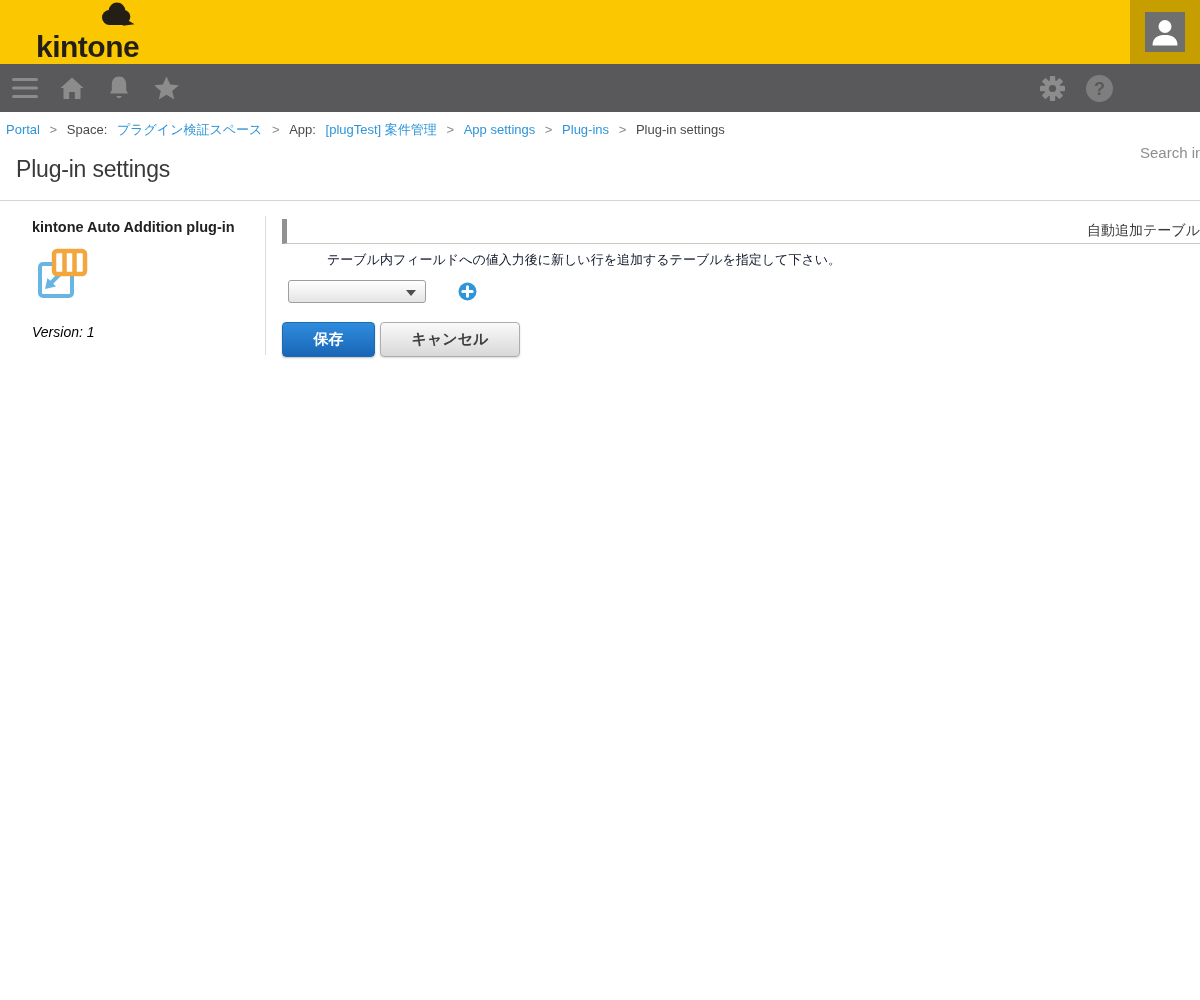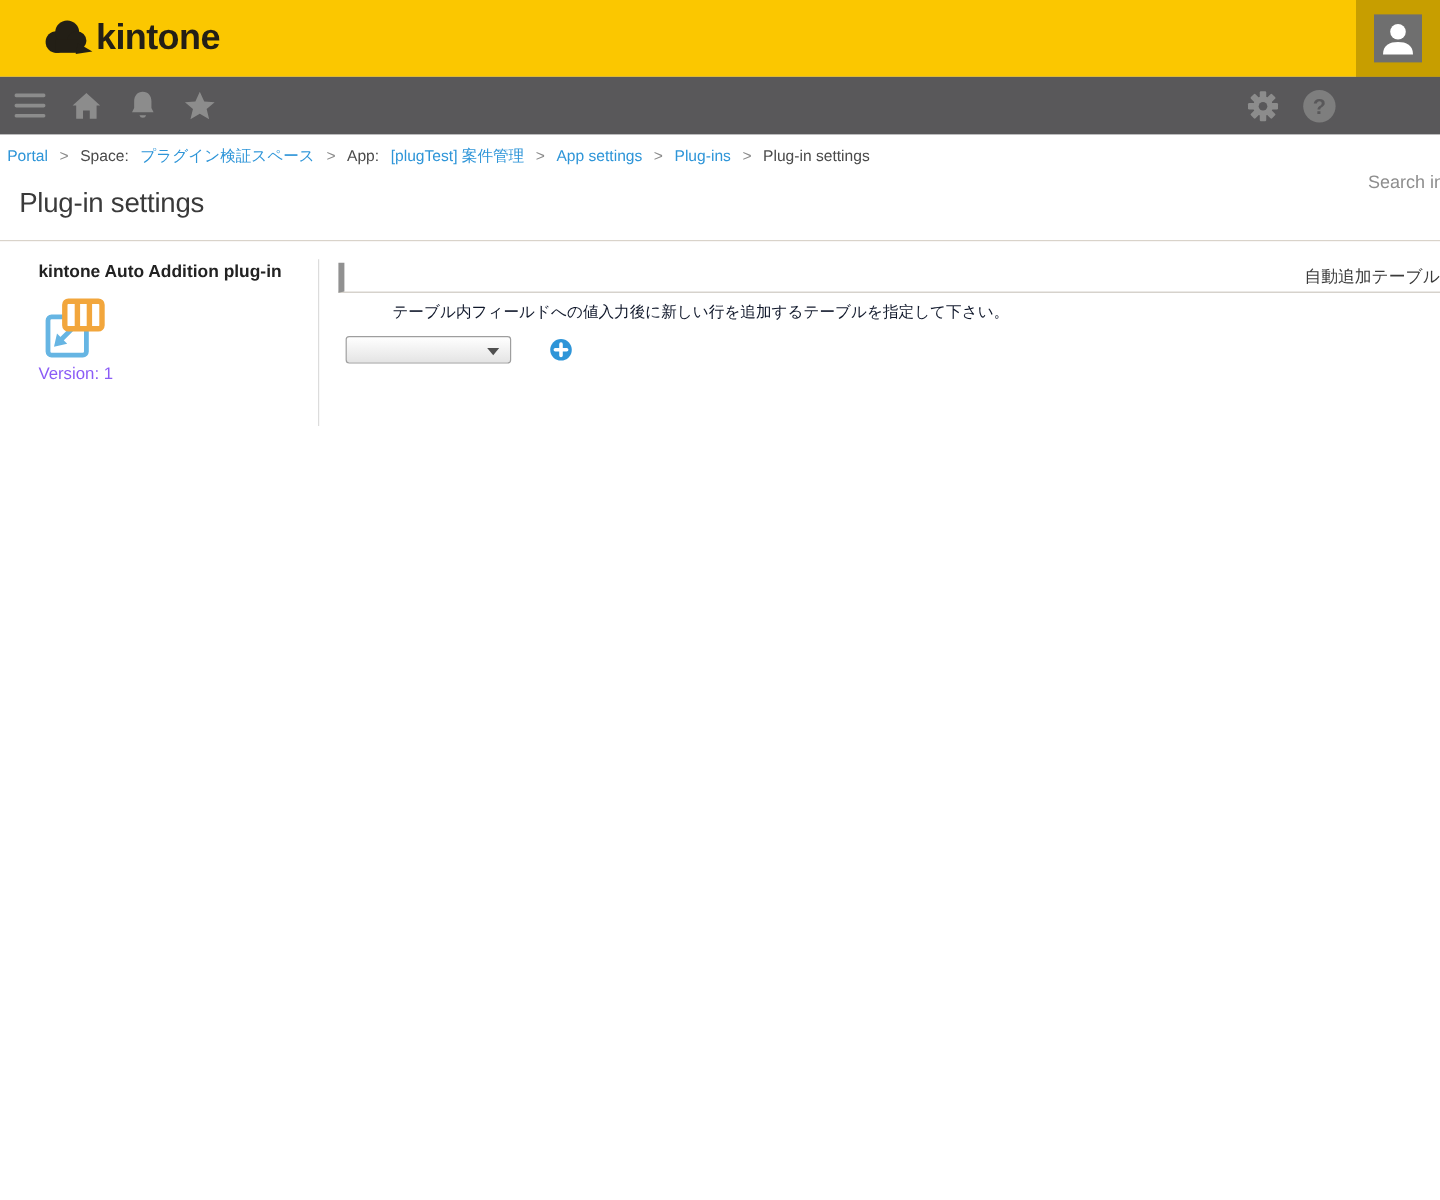--- a/index.html
+++ b/index.html
@@ -2,21 +2,21 @@
 <html><head>
 <meta charset="utf-8">
 <style>
   * { margin:0; padding:0; box-sizing:border-box; }
   html,body { background:#fff; }
   body { font-family:"Liberation Sans","DejaVu Sans",sans-serif; }
   .screen { position:relative; width:1200px; height:1000px; background:#fff; overflow:hidden; }
 
   
   .topbar { position:absolute; left:0; top:0; width:1200px; height:64px; background:#FBC700; }
-  .logo { position:absolute; left:34px; top:0; height:64px; display:flex; align-items:center; cursor:pointer; }
+  .logo { position:absolute; left:34px; top:0; height:64px; display:flex; align-items:flex-end; cursor:pointer;flex-direction:column; }
   .logo-text { font-size:30px; font-weight:bold; color:#231F16; letter-spacing:-0.5px; margin-left:2px; }
   .account-area { position:absolute; right:0; top:0; width:70px; height:64px; background:#C79E00; }
   .avatar-box { position:absolute; left:15px; top:12px; width:40px; height:40px; background:#6F6F6F; cursor:pointer; }
 
   
   .navbar { position:absolute; left:0; top:64px; width:1200px; height:48px; background:#59585A; }
   .nav-btn { position:absolute; top:0; height:48px; background:transparent; border:none; display:flex; align-items:center; justify-content:center; cursor:pointer; }
   .nav-btn.menu { left:10px; width:30px; }
   .nav-btn.home { left:56px; width:32px; }
   .nav-btn.bell { left:103px; width:32px; }
@@ -35,21 +35,21 @@
   .bc-text { color:#4A4A4A; }
 
   
   .page-title { position:absolute; left:16px; top:156px; font-size:23px; font-weight:400; color:#3A3A3A; letter-spacing:-0.2px; }
   .title-divider { position:absolute; left:0; top:200px; width:1200px; height:1px; background:#D9D3CA; }
 
   
   .sidebar { position:absolute; left:32px; top:219px; width:240px; }
   .plugin-name { font-size:14.5px; font-weight:bold; color:#222; }
   .plugin-icon { margin:12px 0 0 4px; display:block; }
-  .plugin-version { margin-top:4px; font-size:14px; color:#8b5cf6; }
+  .plugin-version { margin-top:25px; font-size:14px; color:#000000;font-style:italic; }
   .v-divider { position:absolute; left:265px; top:216px; width:1px; height:139px; background:#DCDCDC; }
 
   
   .content { position:absolute; left:282px; top:219px; width:918px; }
   .section-head { border-left:5px solid #919191; border-bottom:1px solid #CDC8C0; padding:3px 0 5px 10px;
     font-size:14px; color:#3A3A3A; line-height:16px;text-align:right; }
   .section-desc { margin-top:7px; font-size:13px; color:#0f172a;margin-left:45px; }
   .select-row { margin-top:11px; margin-left:6px; display:flex; align-items:center; }
   .table-select { position:relative; width:138px; height:23px; border:1px solid #9E9E9E; border-radius:3px;
     background:linear-gradient(#FFFFFF,#E4E4E4); cursor:pointer; }
@@ -183,15 +183,19 @@
         <span class="arrow"></span>
       </div>
       <button class="add-btn">
         <svg width="19" height="19" viewBox="0 0 19 19">
           <circle cx="9.5" cy="9.5" r="9" fill="#2E95D8"></circle>
           <path d="M9.5 4.8 L9.5 14.2 M4.8 9.5 L14.2 9.5" stroke="#FFFFFF" stroke-width="3" stroke-linecap="round"></path>
         </svg>
       </button>
     </div>
 
+    <div class="button-row">
+      <button class="btn btn-save">保存</button>
+      <button class="btn btn-cancel">キャンセル</button>
+    </div>
   </main>
 
 </div>
 
 </body></html>

